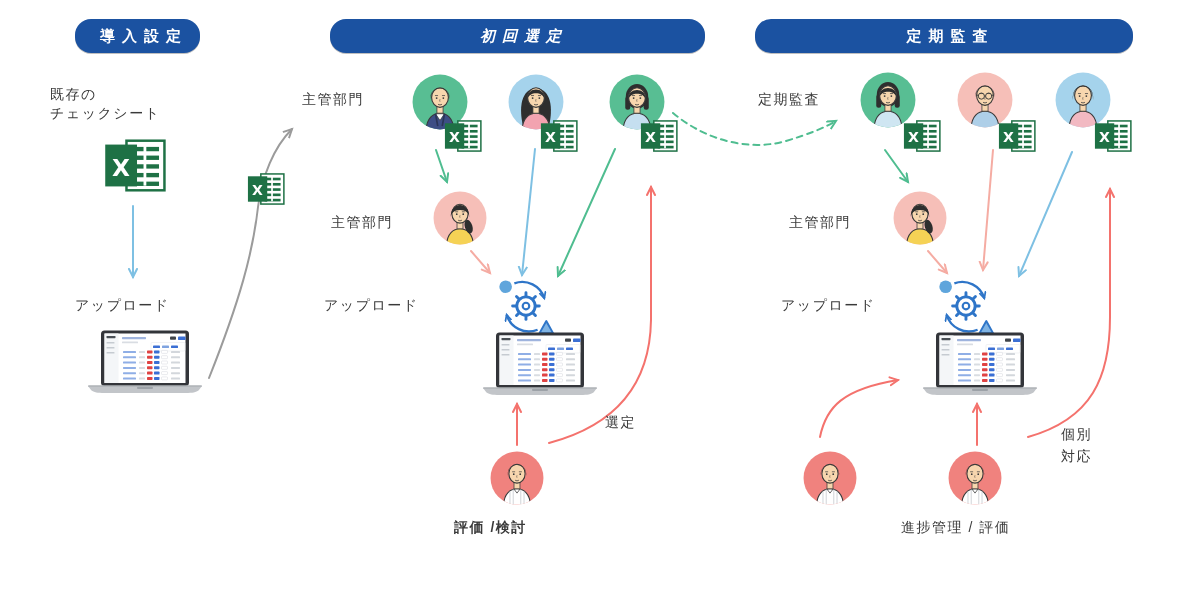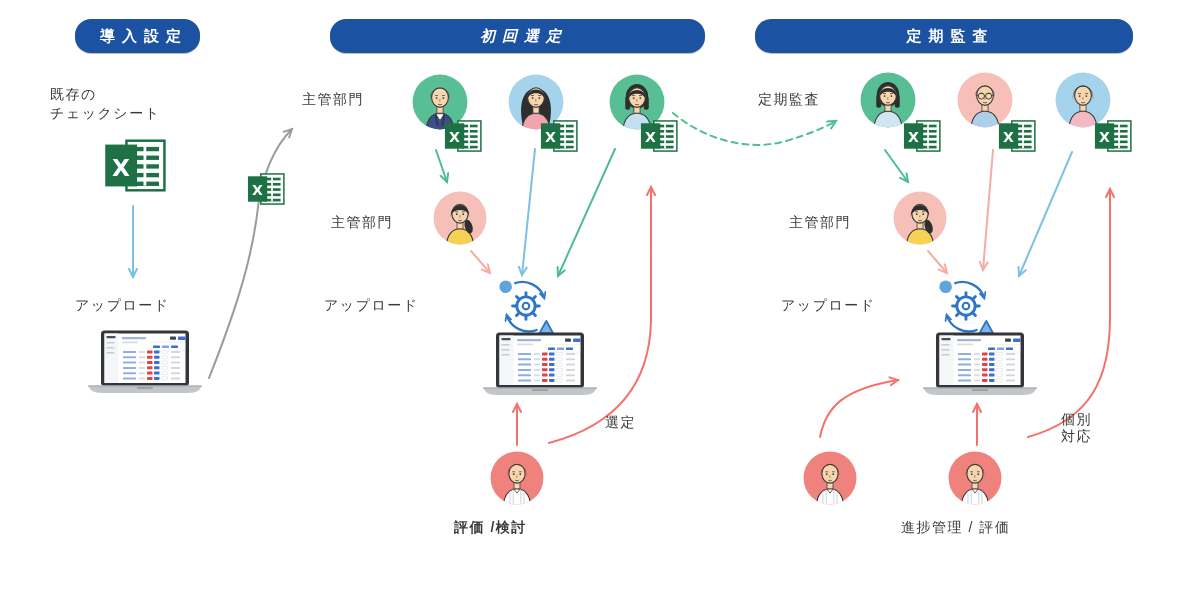--- a/index.html
+++ b/index.html
@@ -664,16 +664,16 @@
       <path d="M33,46 C30,18 70,18 67,46 C67,32 60,26 50,26 C40,26 33,32 33,46 Z" fill="#2E2E2E"></path>
       <path d="M41,38.5 L46.5,38.5 M53.5,38.5 L59,38.5" stroke="#3A3A3A" stroke-width="1.3" fill="none"></path>
       <circle cx="44" cy="43" r="1.6" fill="#3A3A3A"></circle>
           <circle cx="56" cy="43" r="1.6" fill="#3A3A3A"></circle>
       <path d="M50,45 C49.3,47 49.3,48.5 50,49.5" stroke="#3A3A3A" stroke-width="1" fill="none"></path>
       <path d="M46.5,54 C48.5,55.5 51.5,55.5 53.5,54" stroke="#3A3A3A" stroke-width="1.4" fill="none"></path>
     </g>
   </svg>
     </div>
   <div class="lbl" style="left:901px;top:518px;width:156px;">進捗管理 / 評価</div>
-  <div class="lbl" style="left:1061px;top:411px;width:56px;line-height:17px;">個別
+  <div class="lbl" style="left:1061px;top:423px;width:56px;line-height:22px;">個別
 対応</div>
 
 </div>
 
 </body></html>

